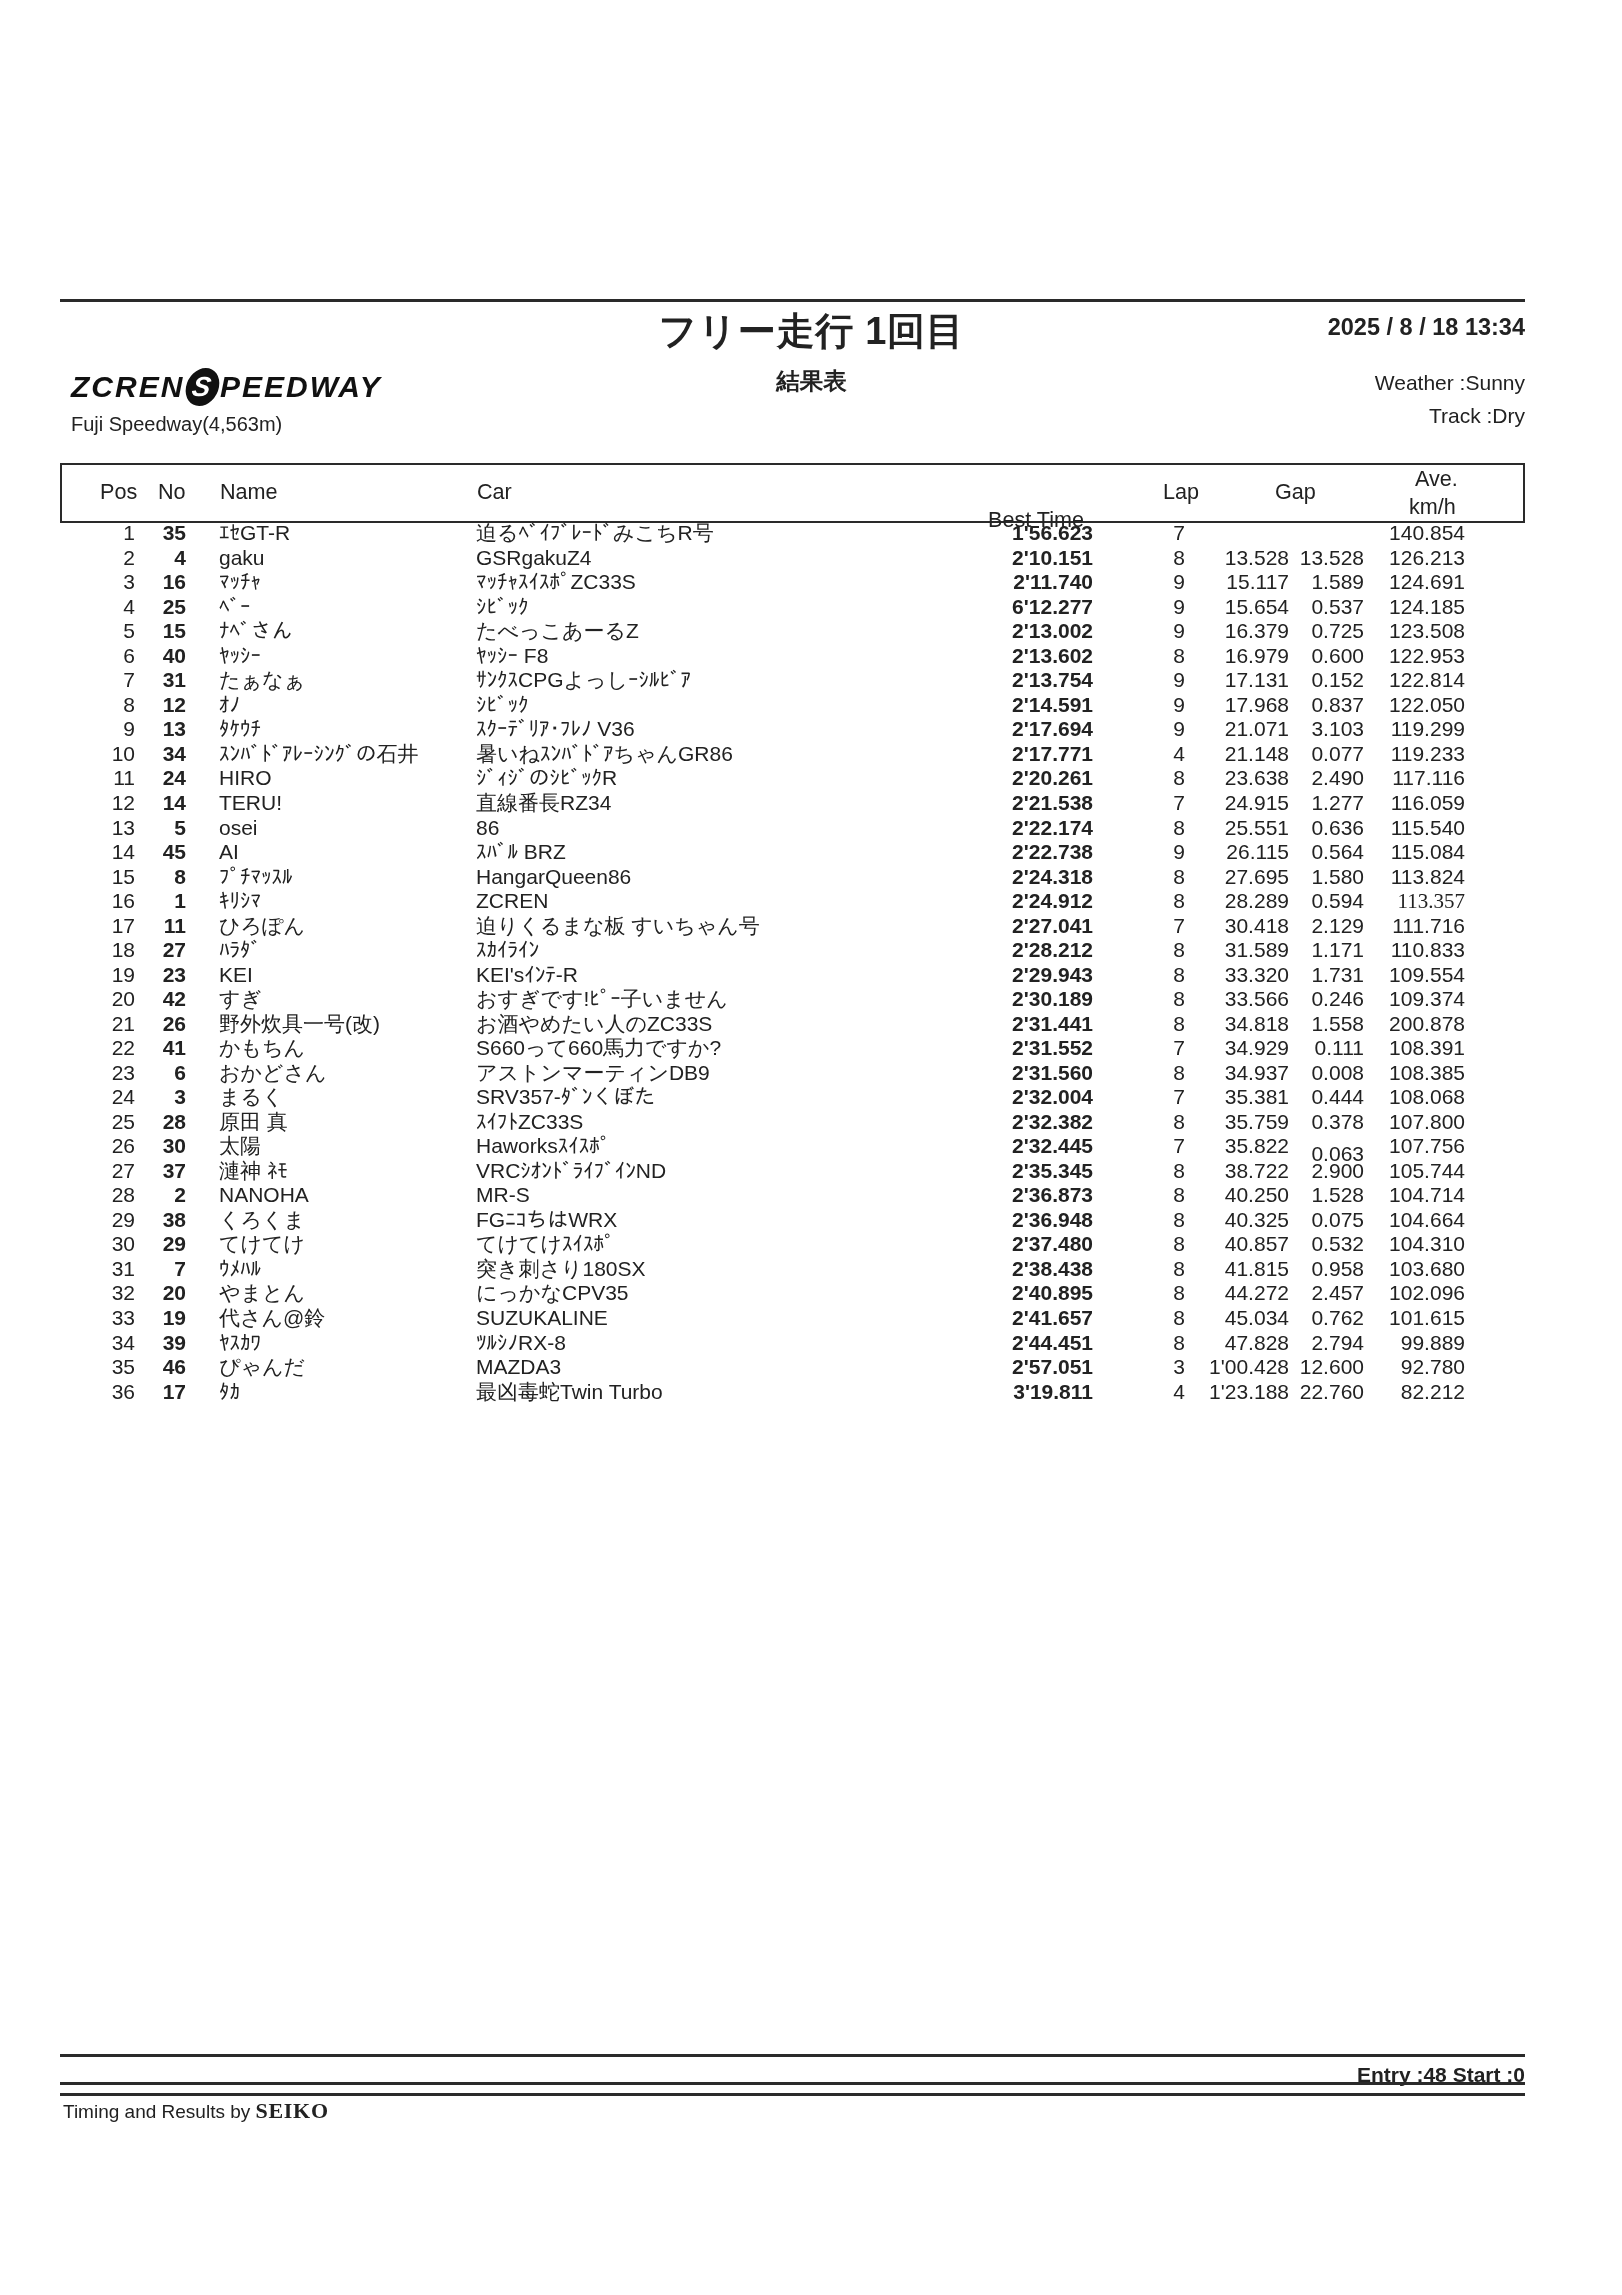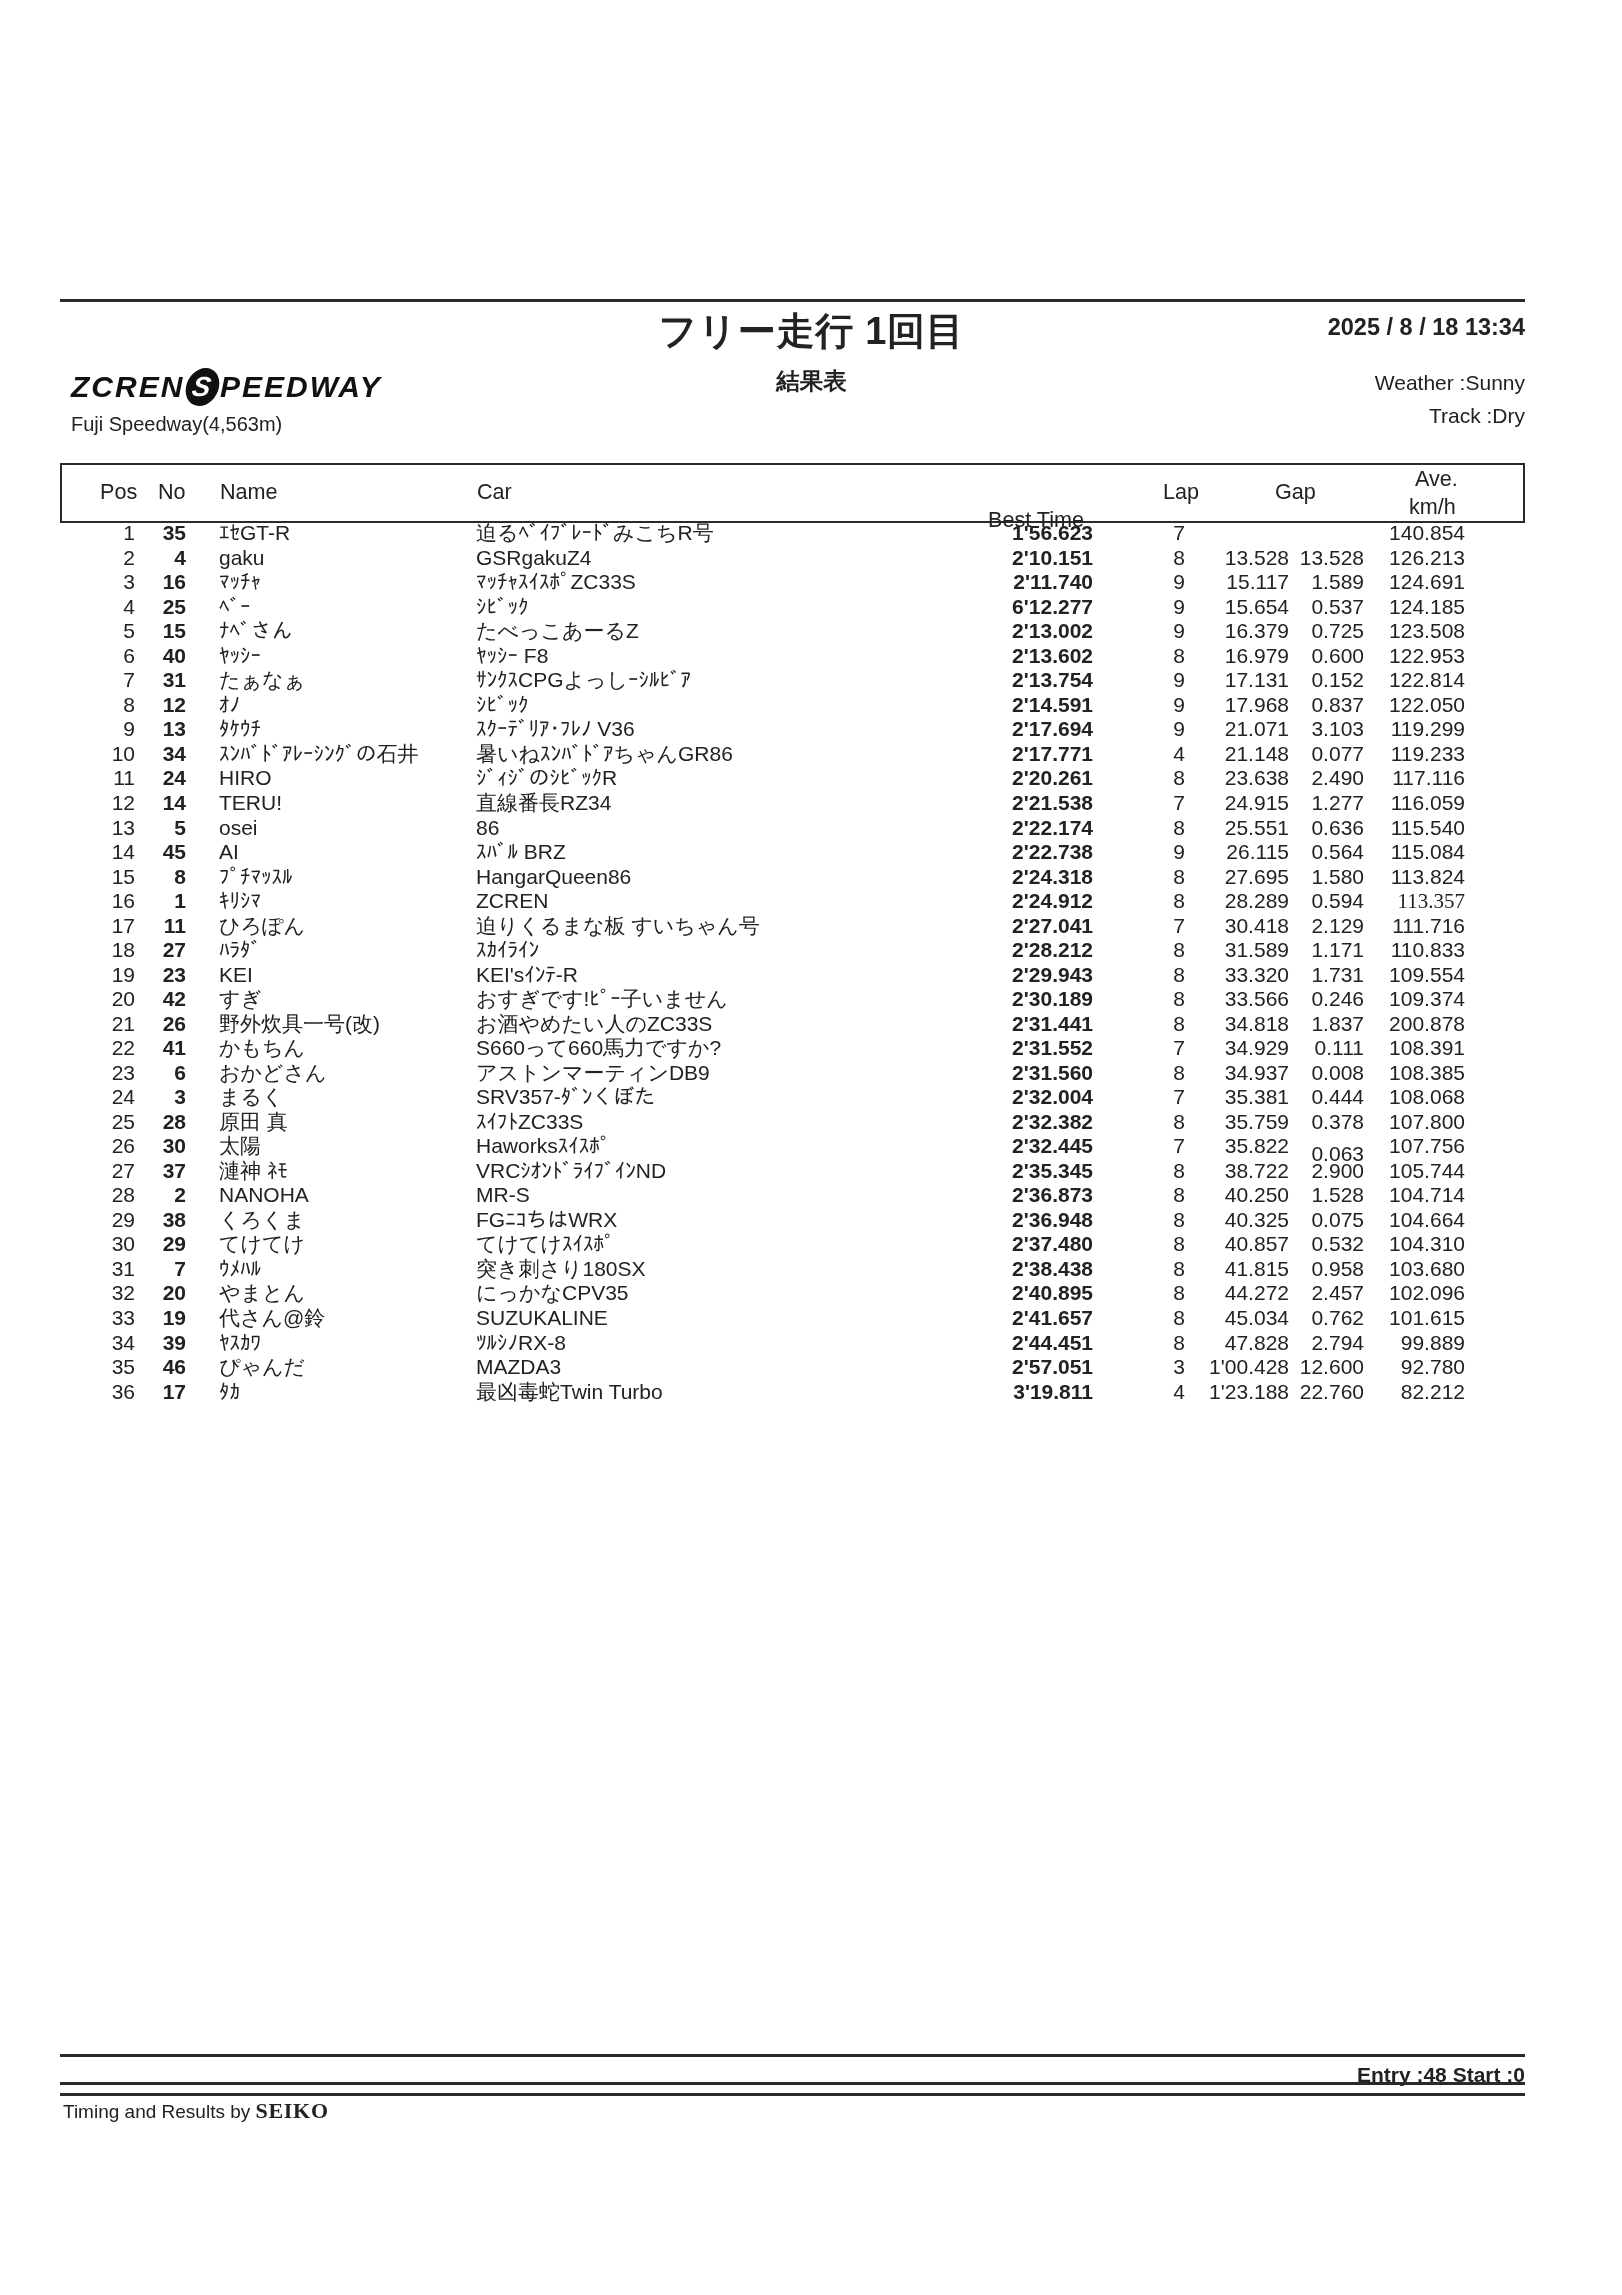--- a/index.html
+++ b/index.html
@@ -279,21 +279,21 @@
       <span class="cell r" style="right: 158px;">109.374</span>
     </div>
     <div class="row" style="top: 1012px;">
       <span class="cell r" style="right: 1488px;">21</span>
       <span class="cell r b" style="right: 1437px;">26</span>
       <span class="cell " style="left: 219px;">野外炊具一号(改)</span>
       <span class="cell " style="left: 476px;">お酒やめたい人のZC33S</span>
       <span class="cell r b" style="right: 530px;">2'31.441</span>
       <span class="cell r" style="right: 438px;">8</span>
       <span class="cell r" style="right: 334px;">34.818</span>
-      <span class="cell r" style="right: 259px;">1.837</span>
+      <span class="cell r" style="right: 259px;">1.558</span>
       <span class="cell r" style="right: 158px;">200.878</span>
     </div>
     <div class="row" style="top: 1036px;">
       <span class="cell r" style="right: 1488px;">22</span>
       <span class="cell r b" style="right: 1437px;">41</span>
       <span class="cell " style="left: 219px;">かもちん</span>
       <span class="cell " style="left: 476px;">S660って660馬力ですか?</span>
       <span class="cell r b" style="right: 530px;">2'31.552</span>
       <span class="cell r" style="right: 438px;">7</span>
       <span class="cell r" style="right: 334px;">34.929</span>

